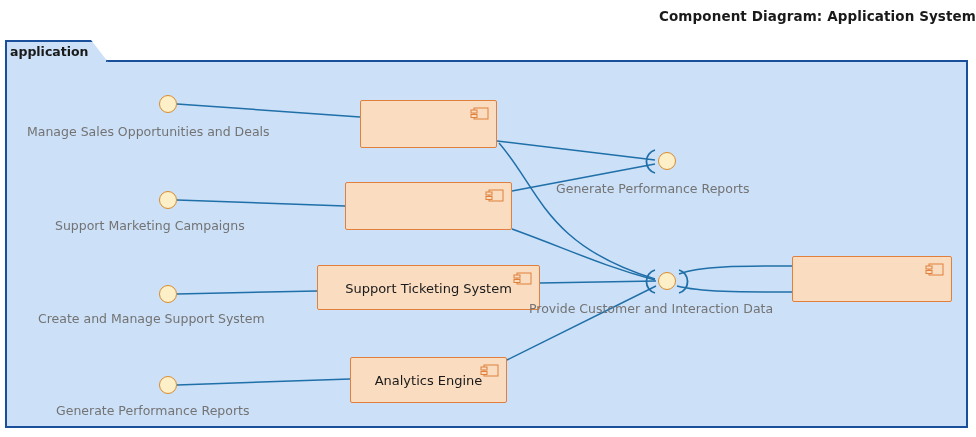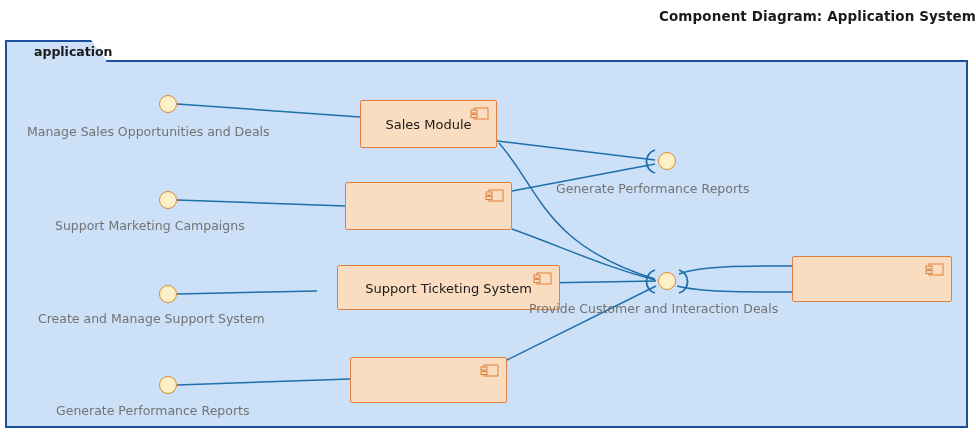--- a/index.html
+++ b/index.html
@@ -17,21 +17,21 @@
     background:#cce0f8;border:2px solid #1a4f9c;box-sizing:border-box;
   }
   #package-tab{
     position:absolute;left:5px;top:40px;width:103px;height:22px;
     background:#cce0f8;border:2px solid #1a4f9c;border-bottom:none;
     box-sizing:border-box;
     clip-path:polygon(0 0, 86px 0, 100% 100%, 0 100%);
   }
   #package-tab-label{
     position:absolute;left:10px;top:42px;width:95px;height:19px;
-    font-size:12.5px;font-weight:bold;color:#1a1a1a;line-height:19px;margin-left:24px;
+    font-size:12.5px;font-weight:bold;color:#1a1a1a;line-height:19px;
   }
   
   #tab-gap{
     position:absolute;left:108px;top:40px;width:862px;height:20px;
     background:#ffffff;
   }
 
   
   #wires{position:absolute;left:0;top:0;width:976px;height:437px;}
 
@@ -97,46 +97,46 @@
     <path d="M 679 270 A 12 12 0 0 1 679 293" stroke-width="1.8"></path>
   </g>
 </svg>
 
 <div class="component" style="left:360px;top:100px;width:137px;height:48px;">
   <svg class="cicon" viewBox="0 0 19 13">
     <rect x="4" y="1" width="14" height="11" fill="#fadcc0" stroke="#e0803c" stroke-width="1"></rect>
     <rect x="1" y="3" width="6" height="3" fill="#fadcc0" stroke="#e0803c" stroke-width="1"></rect>
     <rect x="1" y="7.5" width="6" height="3" fill="#fadcc0" stroke="#e0803c" stroke-width="1"></rect>
   </svg>
-  <div class="cname">Sales Module</div>
 </div>
 
 <div class="component" style="left:345px;top:182px;width:167px;height:48px;">
   <svg class="cicon" viewBox="0 0 19 13">
     <rect x="4" y="1" width="14" height="11" fill="#fadcc0" stroke="#e0803c" stroke-width="1"></rect>
     <rect x="1" y="3" width="6" height="3" fill="#fadcc0" stroke="#e0803c" stroke-width="1"></rect>
     <rect x="1" y="7.5" width="6" height="3" fill="#fadcc0" stroke="#e0803c" stroke-width="1"></rect>
   </svg>
 </div>
 
-<div class="component" style="left:317px;top:265px;width:223px;height:45px;margin-left:20px;">
+<div class="component" style="left:317px;top:265px;width:223px;height:45px;">
   <svg class="cicon" viewBox="0 0 19 13">
     <rect x="4" y="1" width="14" height="11" fill="#fadcc0" stroke="#e0803c" stroke-width="1"></rect>
     <rect x="1" y="3" width="6" height="3" fill="#fadcc0" stroke="#e0803c" stroke-width="1"></rect>
     <rect x="1" y="7.5" width="6" height="3" fill="#fadcc0" stroke="#e0803c" stroke-width="1"></rect>
   </svg>
   <div class="cname">Support Ticketing System</div>
 </div>
 
 <div class="component" style="left:350px;top:357px;width:157px;height:46px;">
   <svg class="cicon" viewBox="0 0 19 13">
     <rect x="4" y="1" width="14" height="11" fill="#fadcc0" stroke="#e0803c" stroke-width="1"></rect>
     <rect x="1" y="3" width="6" height="3" fill="#fadcc0" stroke="#e0803c" stroke-width="1"></rect>
     <rect x="1" y="7.5" width="6" height="3" fill="#fadcc0" stroke="#e0803c" stroke-width="1"></rect>
   </svg>
+  <div class="cname">Analytics Engine</div>
 </div>
 
 <div class="component" style="left:792px;top:256px;width:160px;height:46px;">
   <svg class="cicon" viewBox="0 0 19 13">
     <rect x="4" y="1" width="14" height="11" fill="#fadcc0" stroke="#e0803c" stroke-width="1"></rect>
     <rect x="1" y="3" width="6" height="3" fill="#fadcc0" stroke="#e0803c" stroke-width="1"></rect>
     <rect x="1" y="7.5" width="6" height="3" fill="#fadcc0" stroke="#e0803c" stroke-width="1"></rect>
   </svg>
 </div>
 
@@ -149,13 +149,13 @@
 <div class="ball" style="left:159px;top:285px;"></div>
 <div class="iflabel" style="left:38px;top:311px;">Create and Manage Support System</div>
 
 <div class="ball" style="left:159px;top:376px;"></div>
 <div class="iflabel" style="left:56px;top:403px;">Generate Performance Reports</div>
 
 <div class="ball" style="left:658px;top:152px;"></div>
 <div class="iflabel" style="left:556px;top:181px;">Generate Performance Reports</div>
 
 <div class="ball" style="left:658px;top:272px;"></div>
-<div class="iflabel" style="left:529px;top:301px;">Provide Customer and Interaction Deals</div>
+<div class="iflabel" style="left:529px;top:301px;">Provide Customer and Interaction Data</div>
 
 </body></html>

